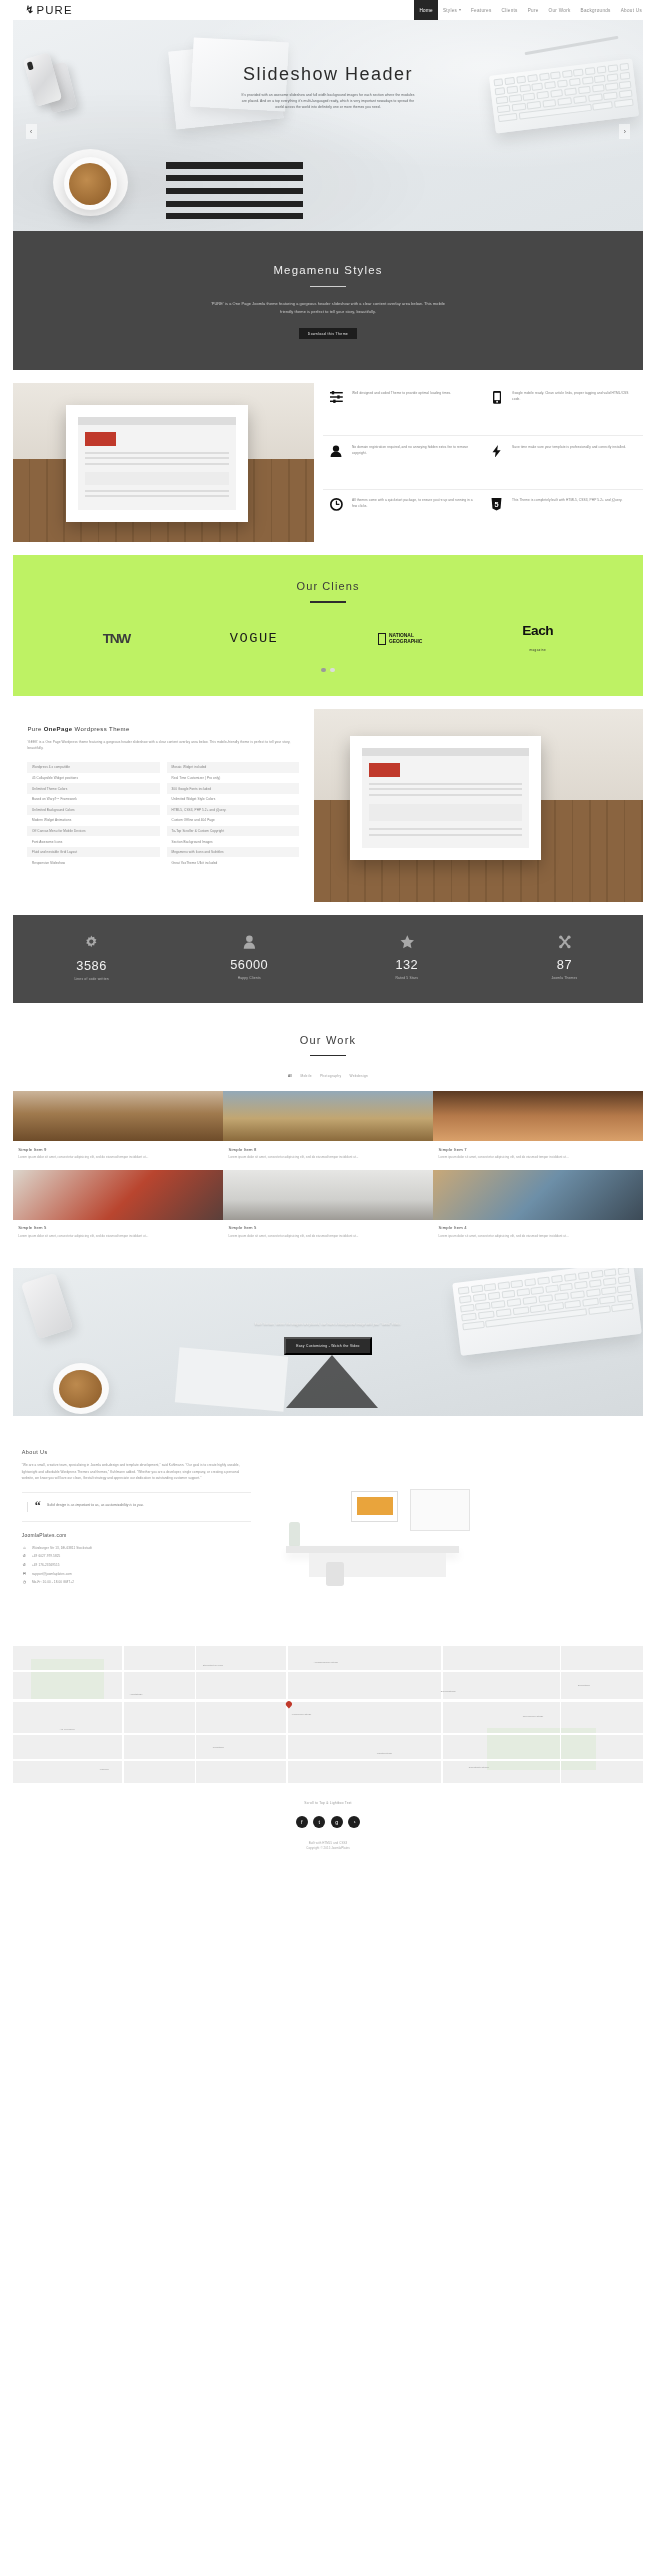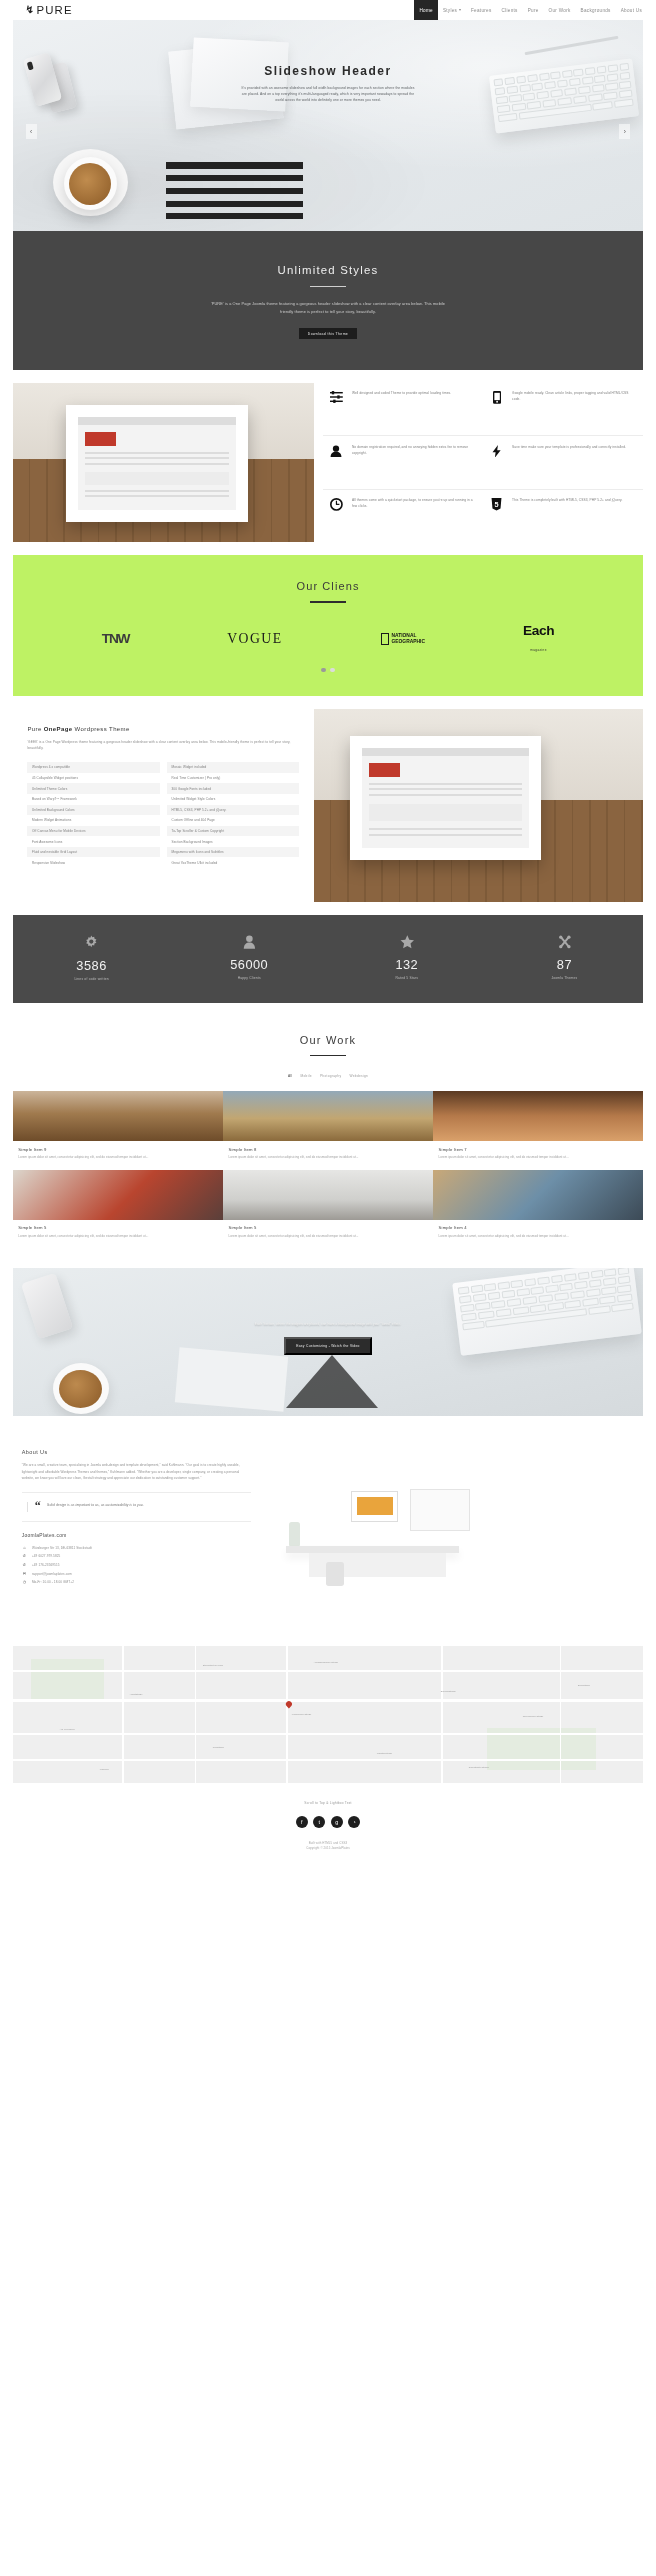--- a/index.html
+++ b/index.html
@@ -58,21 +58,21 @@
   .pencil{position:absolute;right:24px;top:24px;width:95px;height:2.7px;background:#d5d8da;transform:rotate(-10deg);border-radius:1.8px;}
   .cup{position:absolute;left:51px;top:137px;width:53px;height:53px;border-radius:50%;
     background:#fbfbfb;box-shadow:0 5.5px 12.8px rgba(0,0,0,.14);}
   .cup:after{content:"";position:absolute;inset:5.5px;border-radius:50%;
     background:radial-gradient(circle at 42% 40%, #c08c4e, #8b5a26);}
   .saucer{position:absolute;left:40px;top:129px;width:75px;height:67px;border-radius:50%;background:#f6f6f6;
     box-shadow:0 7.3px 16.4px rgba(0,0,0,.10);}
   .stripeobj{position:absolute;left:153px;top:135px;width:137px;height:73px;overflow:hidden;}
   .stripeobj i{position:absolute;left:0;right:0;height:6.4px;background:#222;display:block;}
   .slider-overlay{position:absolute;left:0;right:0;top:44px;text-align:center;}
-  .slider-title{font-size:12px;color:#2b2b2b;letter-spacing:1.5px;font-weight:700;}
+  .slider-title{font-size:18px;color:#2b2b2b;letter-spacing:1.5px;font-weight:400;}
   .slider-sub{font-size:3.3px;line-height:1.75;color:#5c6063;max-width:179px;margin:8.2px auto 0;letter-spacing:0.1px;}
   .arrow{position:absolute;top:104px;width:11px;height:14.6px;background:rgba(255,255,255,.55);
     display:flex;align-items:center;justify-content:center;font-size:6.4px;color:#555;}
   .arrow.left{left:12.8px;} .arrow.right{right:12.8px;}
 
   
   .dark-band{background:#474747;margin:0 12.8px;padding:33px 0 31px;text-align:center;}
   .dark-band h2{font-size:11.4px;color:#efefef;font-weight:300;letter-spacing:1.2px;}
   .rule{width:36px;height:1.3px;background:#cfcfcf;margin:10px auto 12.8px;}
   .dark-band p{font-size:3.9px;line-height:1.95;color:#cfcfcf;max-width:235px;margin:0 auto;letter-spacing:0.1px;}
@@ -98,21 +98,21 @@
   .feat:nth-child(5),.feat:nth-child(6){border-bottom:none;}
   .feat-ic{width:20px;flex:none;display:flex;align-items:center;justify-content:center;font-size:12px;color:#111;line-height:1;}
   .feat-tx{font-size:3.2px;line-height:1.85;color:#7c7c7c;letter-spacing:0.1px;}
 
   
   .clients{background:#bef264;margin:12.8px 12.8px 0;padding:25.5px 0 24px;text-align:center;}
   .clients h2{font-size:11px;color:#3a3a3a;font-weight:300;letter-spacing:1.1px;}
   .rule-dark{width:36px;height:1.5px;background:#2d2d2d;margin:9px auto 18px;}
   .logos{display:flex;align-items:center;justify-content:space-around;padding:0 40px;height:36px;}
   .logo-tnw{font-size:13.7px;font-weight:800;letter-spacing:-1.3px;color:#3d3d3d;font-family:"Liberation Sans",sans-serif;}
-  .logo-vogue{font-size:13.7px;letter-spacing:1.5px;color:#1a1a1a;font-family:Liberation Serif, serif;}
+  .logo-vogue{font-size:13.7px;letter-spacing:1.5px;color:#1a1a1a;font-family:Liberation Mono, monospace;}
   .logo-ng{display:flex;align-items:center;gap:2.7px;}
   .logo-ng .box{width:8.2px;height:12px;border:1.3px solid #1a1a1a;}
   .logo-ng .txt{font-size:4.9px;font-weight:700;line-height:1.12;color:#141414;text-align:left;font-family:"Liberation Sans",sans-serif;}
   .logo-lucky{text-align:center;}
   .logo-lucky b{font-size:13.7px;font-weight:700;letter-spacing:-0.4px;color:#111;display:block;line-height:1;}
   .logo-lucky s{font-size:3.1px;text-decoration:none;color:#333;letter-spacing:0.4px;}
   .dots{display:flex;gap:4.6px;justify-content:center;margin-top:11px;}
   .dot{width:4.6px;height:4.6px;border-radius:50%;background:#dcdcdc;}
   .dot.on{background:#9a9a9a;}
 
@@ -303,21 +303,21 @@
     </div>
     <div class="slider-overlay">
       <div class="slider-title">Slideshow Header</div>
       <div class="slider-sub">It's provided with an awesome slideshow and full width background images for each section where the modules are placed. And on a top everything it's multi-languaged ready, which is very important nowadays to spread the world across the world into definitely one or more themes you need.</div>
     </div>
     <div class="arrow left">‹</div>
     <div class="arrow right">›</div>
   </div>
 
   <section class="dark-band">
-    <h2>Unlimited Styles</h2>
+    <h2>Megamenu Styles</h2>
     <div class="rule"></div>
     <p>'PURE' is a One Page Joomla theme featuring a gorgeous header slideshow with a clear content overlay area below. This mobile friendly theme is perfect to tell your story, beautifully.</p>
     <button class="dl-btn">Download this Theme</button>
   </section>
 
   <section class="features">
     <div class="feat-photo">
       <div class="fp-wall"></div>
       <div class="fp-floor"></div>
       <div class="fp-frame">

